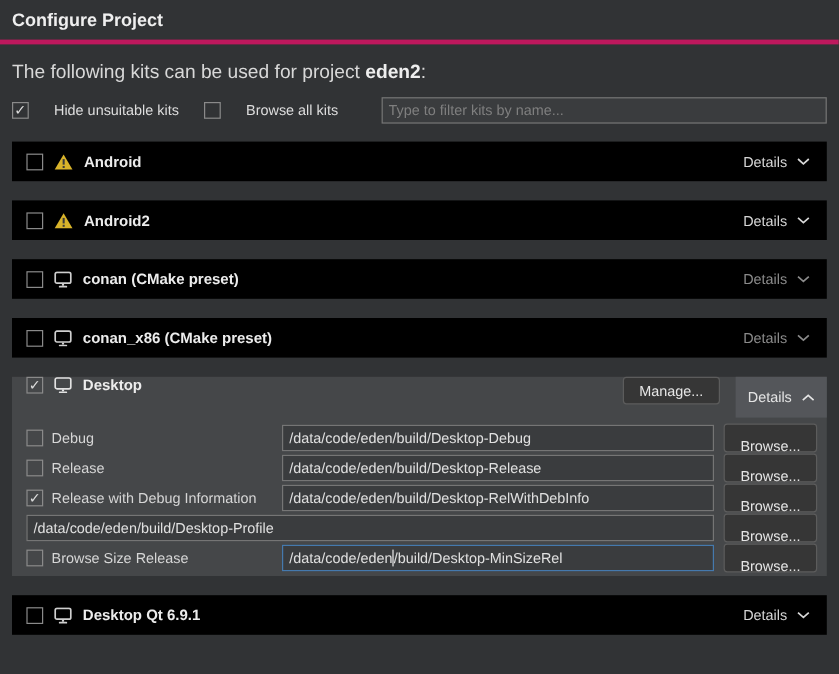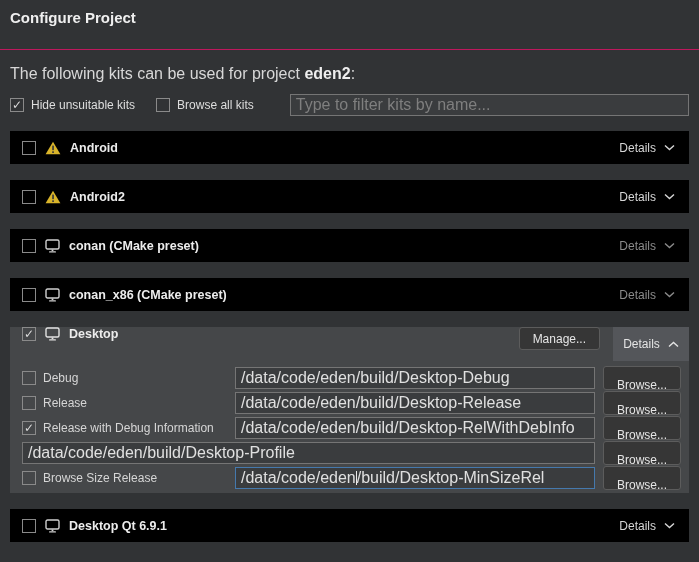--- a/index.html
+++ b/index.html
@@ -7,42 +7,42 @@
   body {
     background:#313335;
     font-family:"Liberation Sans","DejaVu Sans",sans-serif;
     font-size:12px;
     color:#dcdcdc;
     overflow:hidden;
   }
   
   .page-title {
     font-size:15px; font-weight:bold; color:#efefef;
-    padding:9px 10px 23px 10px;
-    border-bottom:1px solid #be185d;
+    padding:9px 10px 7px 10px;
+    border-bottom:4px solid #be185d;
   }
   .subtitle { margin:15px 10px 0 10px; color:#d8d8d8; font-size:16px; }
   .subtitle b { color:#eeeeee; }
 
   
   .filter-row {
     display:flex; align-items:center;
     margin:11px 10px 0 10px; height:22px;
   }
   .cb-group { display:flex; align-items:center; margin-right:21px; cursor:default; }
   .cb {
     width:14px; height:14px; border:1px solid #8a8a8a;
     display:inline-flex; align-items:center; justify-content:center;
     background:transparent; flex:0 0 auto;
   }
   .cb.checked::after { content:"✓"; color:#dcdcdc; font-size:12px; line-height:1; }
-  .cb-label { margin-left:7px; color:#dedede; }
+  .cb-label { margin-left:21px; color:#dedede; }
   .text-input {
     background:#3a3c3e; border:1px solid #757575; color:#e0e0e0;
-    height:22px; font-family:inherit; font-size:16px; padding:0 5px;
+    height:22px; font-family:inherit; font-size:12px; padding:0 5px;
     display:flex; align-items:center; white-space:nowrap; overflow:hidden;
   }
   input.text-input { display:inline-block; line-height:20px; }
   input.text-input::placeholder { color:#7f7f7f; opacity:1; }
   .filter-input { flex:1; margin-left:15px; }
 
   
   .kit-list { margin:15px 10px 0 10px; }
   .kit-row {
     background:#000000; height:33px; margin-bottom:16px;

